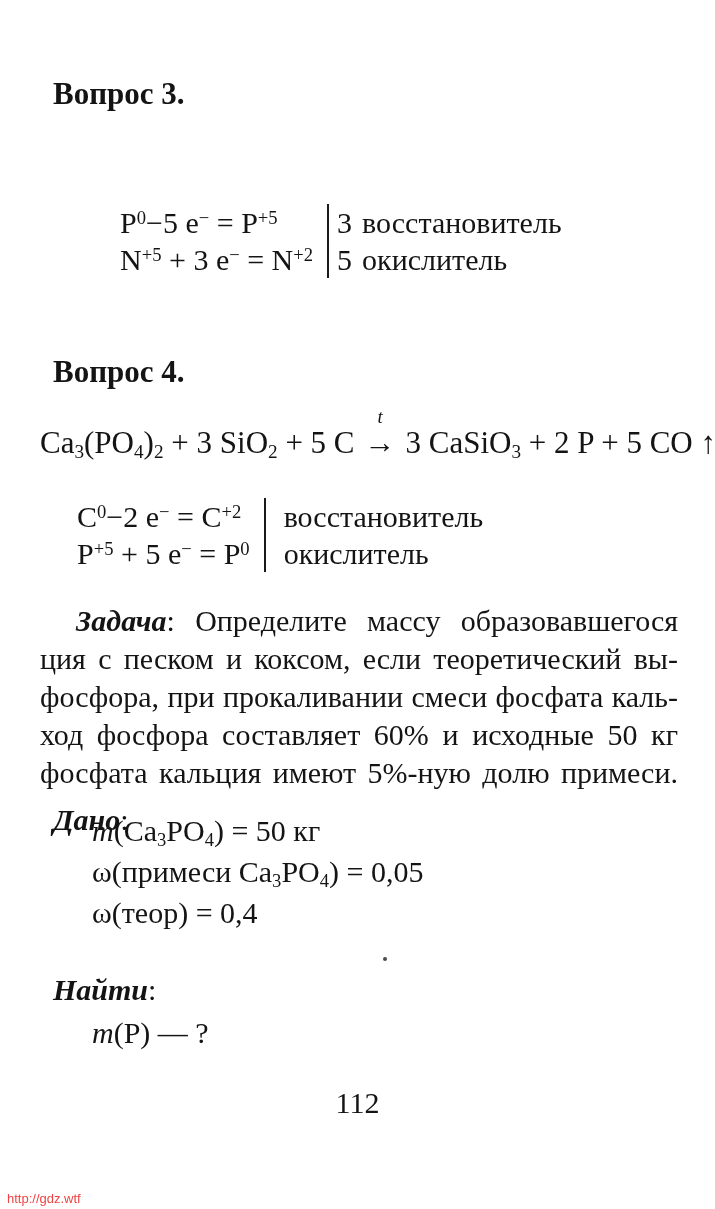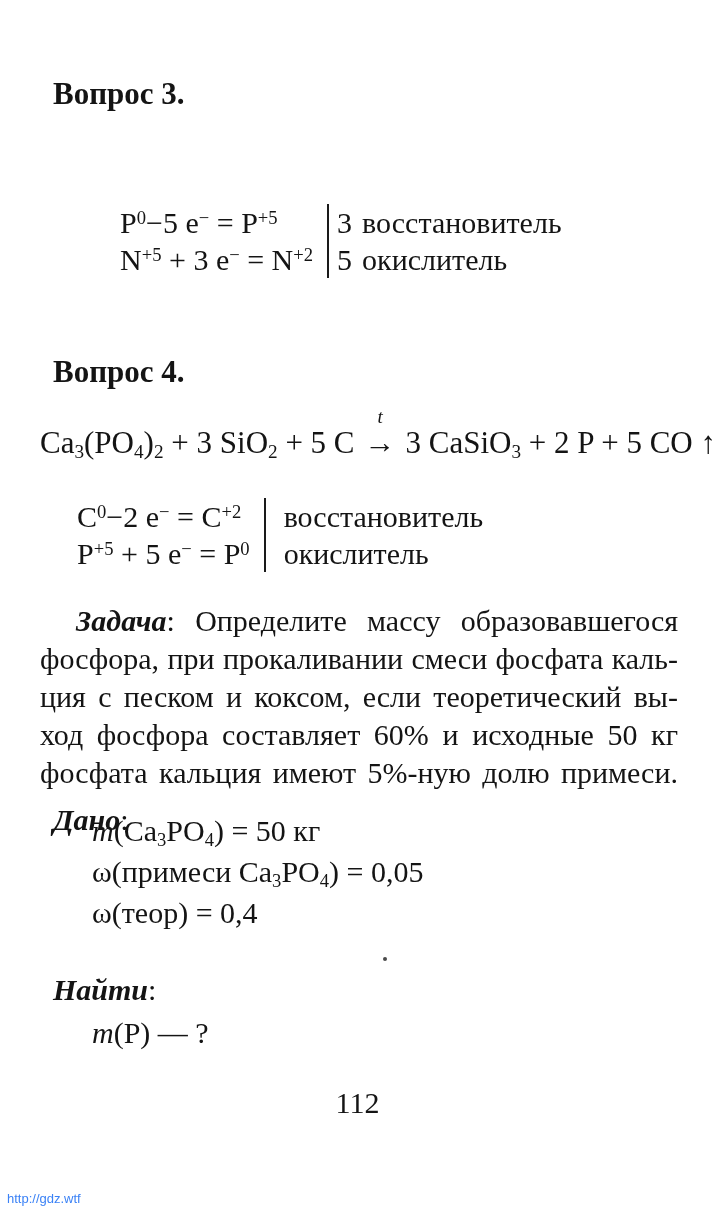--- a/index.html
+++ b/index.html
@@ -64,21 +64,21 @@
   .find-item{position:absolute;top:1016px;left:92px;font-size:30px;line-height:1.1;white-space:nowrap;}
 
   .ink-speck{position:absolute;left:383px;top:957px;width:4px;height:4px;background:#4a4a4a;border-radius:50%;}
 
   .page-number{position:absolute;top:1088px;left:0;width:715px;text-align:center;font-size:30px;line-height:1;font-family:Liberation Serif, serif;}
 
   .watermark{
     position:absolute;left:2px;top:1188px;height:20px;
     display:flex;align-items:center;padding:0 5px;
     font-family:"Liberation Sans","DejaVu Sans",sans-serif;
-    font-size:13px;color:#3b82f6;
+    font-size:13px;color:#ef4444;
   }
 </style>
 </head>
 <body>
 
 <div class="page">
 
   <h2 class="q-heading" id="h-q3">Вопрос 3.</h2>
 
 
@@ -95,22 +95,22 @@
 
   <div class="balance" id="bal-q4">
     <div class="bal-left fx">C<sup>0</sup>−2 e<sup>−</sup> = C<sup>+2</sup></div>
     <div class="bal-right"><span class="factor"></span><span class="role">восстановитель</span></div>
     <div class="bal-left fx">P<sup>+5</sup> + 5 e<sup>−</sup> = P<sup>0</sup></div>
     <div class="bal-right"><span class="factor"></span><span class="role">окислитель</span></div>
   </div>
 
   <div class="problem">
     <div class="p-line"><span class="indent"></span><span class="p-label">Задача</span><span>:</span> <span>Определите массу образовавшегося</span></div>
+    <div class="p-line">ция с песком и коксом, если теоретический вы-</div>
     <div class="p-line">фосфора, при прокаливании смеси фосфата каль-</div>
-    <div class="p-line">ция с песком и коксом, если теоретический вы-</div>
     <div class="p-line">ход фосфора составляет 60% и исходные 50 кг</div>
     <div class="p-line">фосфата кальция имеют 5%-ную долю примеси.</div>
   </div>
 
   <div class="sec-label" id="dano-label"><span class="sec-label-text">Дано</span><span>:</span></div>
 
   <div class="given-items">
     <div class="given-item"><span class="sym">m</span><span class="fx">(Ca<sub>3</sub>PO<sub>4</sub>) = 50 кг</span></div>
     <div class="given-item"><span class="sym"></span><span class="fx">ω(примеси Ca<sub>3</sub>PO<sub>4</sub>) = 0,05</span></div>
     <div class="given-item"><span class="sym"></span><span class="fx">ω(теор) = 0,4</span></div>

